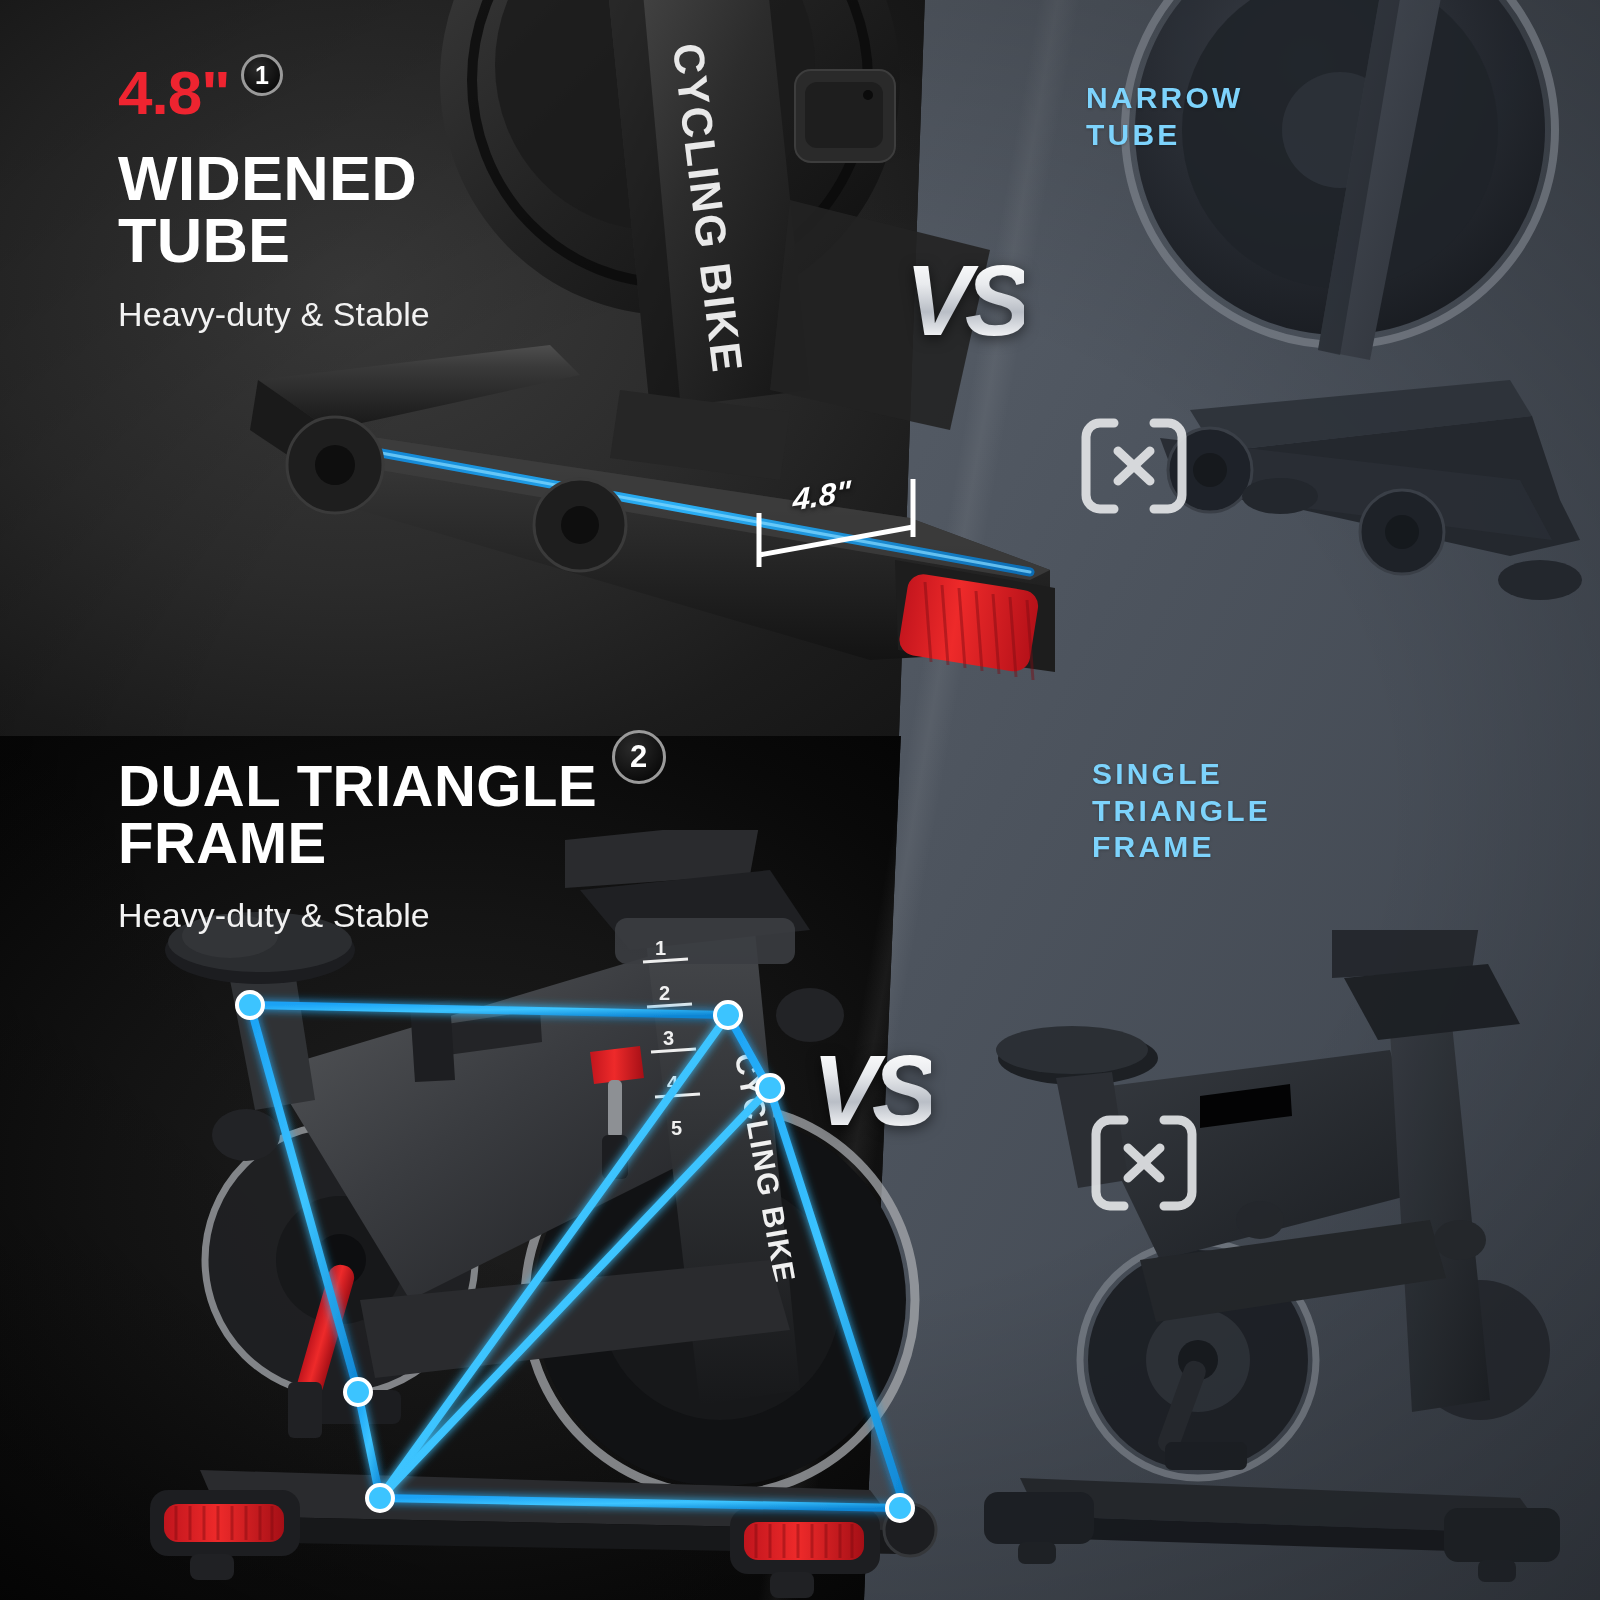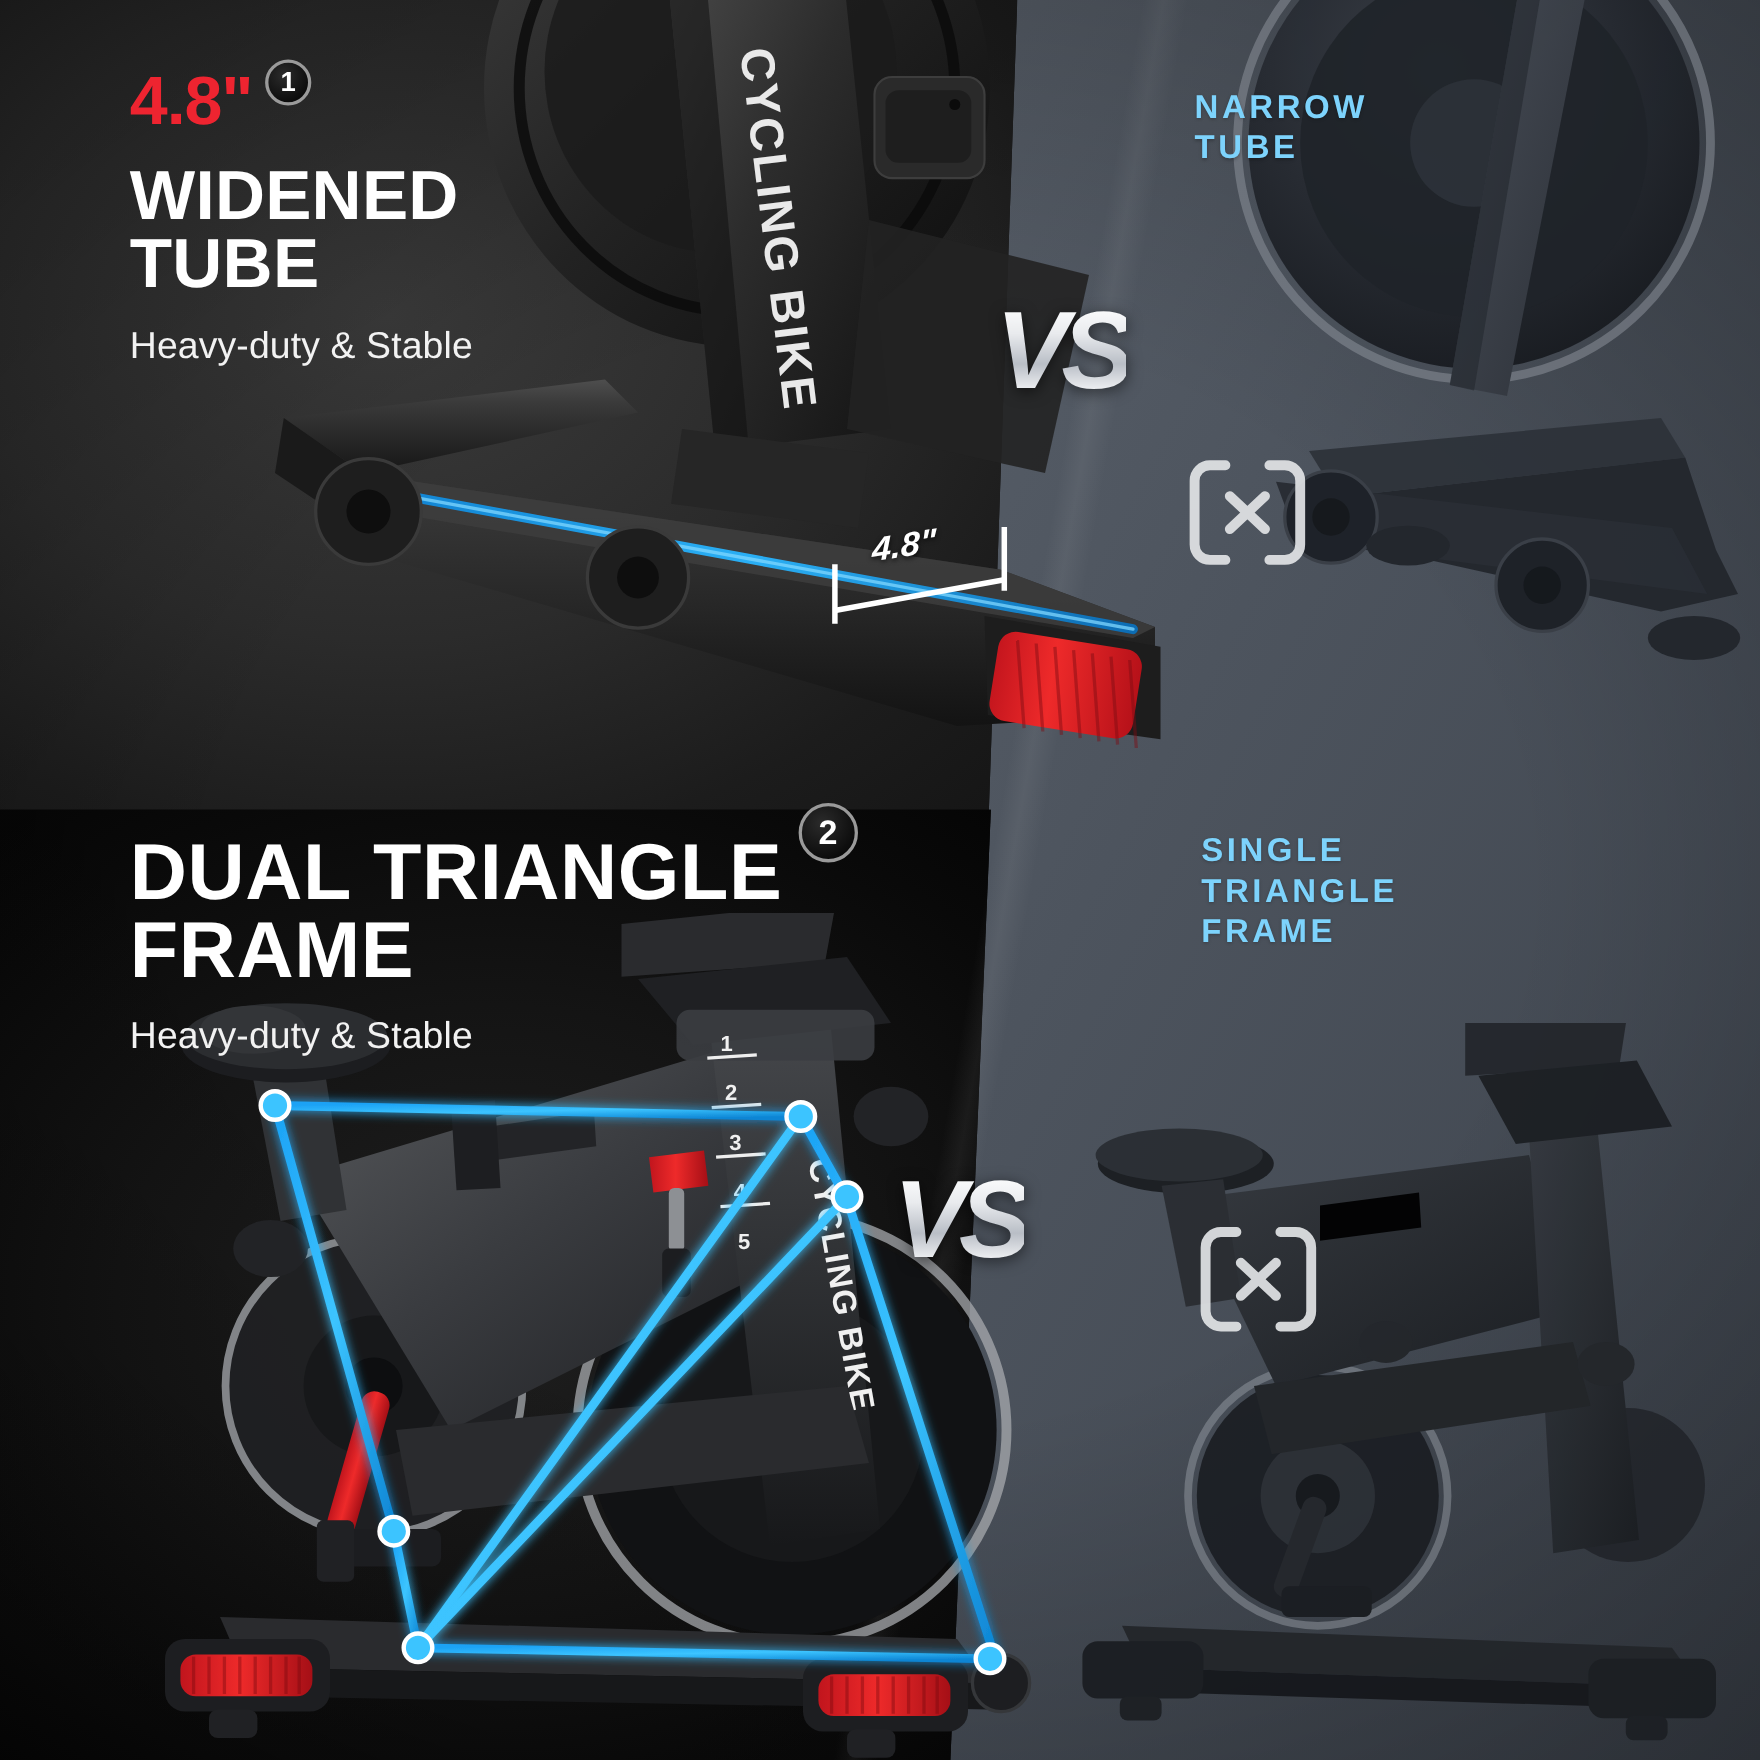--- a/index.html
+++ b/index.html
@@ -53,41 +53,40 @@
   }
   .badge-num.lg {
     width:54px; height:54px; line-height:48px; font-size:31px;
     border-width:3px; margin-left:10px; top:-28px;
   }
   .headline {
     font-size:63px; font-weight:700; color:#ffffff; line-height:0.98;
     letter-spacing:0.2px; text-transform:uppercase; margin-top:24px;
     white-space:pre-line;
   }
-  .headline.big { font-size:72px; letter-spacing:0.5px; }
+  .headline.big { font-size:58px; letter-spacing:0.5px; }
   .subline {
     font-size:34px; font-weight:400; color:#f2f2f2; margin-top:24px;
     letter-spacing:0.1px;
   }
   .neg-head {
     font-size:30px; font-weight:700; color:#7dd3fc; line-height:1.22;
     letter-spacing:3.2px; text-transform:uppercase; white-space:pre-line;
     text-shadow:0 1px 3px rgba(0,0,0,.25);
   }
 
   
   .vs {
     position:absolute; z-index:60;
     font-size:100px; font-weight:900; font-style:italic;
     letter-spacing:-7px; line-height:1;
     background:linear-gradient(180deg,#ffffff 6%,#e9ebee 34%,#b9bec6 62%,#f4f5f7 88%);
     -webkit-background-clip:text; background-clip:text; color:transparent;
     -webkit-text-fill-color:transparent;
     filter:drop-shadow(0 3px 7px rgba(0,0,0,.55));
-    margin-top:19px;
   }
 
   
   .xbadge { position:absolute; z-index:55; }
 
   
   .art { position:absolute; z-index:20; }
   .dim-callout { position:absolute; z-index:45; }
   .dimtext {
     font-size:31px; font-weight:800; font-style:italic; color:#fff;

